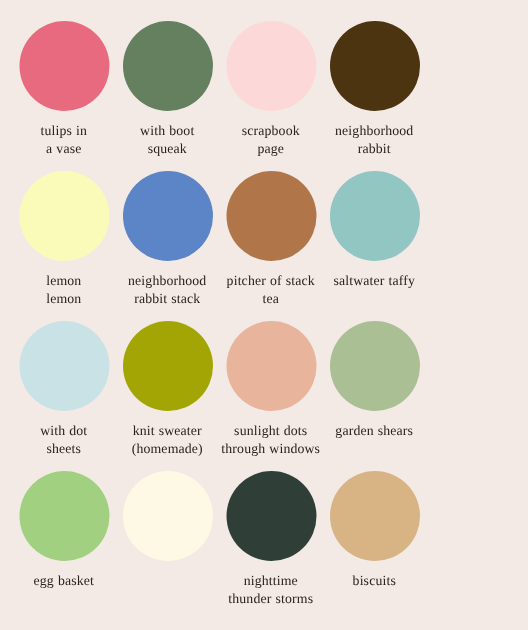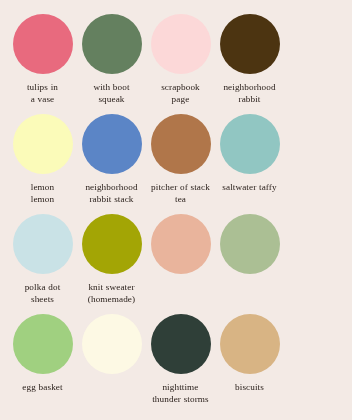--- a/index.html
+++ b/index.html
@@ -82,31 +82,33 @@
     <div class="swatch-cell">
       <div class="swatch-dot" style="background: rgb(176, 118, 74);"></div>
       <div class="swatch-label"><span>pitcher of stack tea</span></div>
     </div>
     <div class="swatch-cell">
       <div class="swatch-dot" style="background: rgb(145, 198, 194);"></div>
       <div class="swatch-label"><span>saltwater taffy</span></div>
     </div>
     <div class="swatch-cell">
       <div class="swatch-dot" style="background: rgb(201, 226, 230);"></div>
-      <div class="swatch-label"><span>polka dot</span><span class="line2">sheets</span></div>
+      <div class="swatch-label"><span>with dot</span><span class="line2">sheets</span></div>
     </div>
     <div class="swatch-cell">
       <div class="swatch-dot" style="background: rgb(163, 165, 5);"></div>
       <div class="swatch-label"><span>knit sweater</span><span class="line2">(homemade)</span></div>
     </div>
     <div class="swatch-cell">
       <div class="swatch-dot" style="background: rgb(233, 180, 156);"></div>
+      <div class="swatch-label"><span>sunlight dots</span><span class="line2">through windows</span></div>
     </div>
     <div class="swatch-cell">
       <div class="swatch-dot" style="background: rgb(171, 191, 148);"></div>
+      <div class="swatch-label"><span>garden shears</span></div>
     </div>
     <div class="swatch-cell">
       <div class="swatch-dot" style="background: rgb(160, 208, 128);"></div>
       <div class="swatch-label"><span>egg basket</span></div>
     </div>
     <div class="swatch-cell">
       <div class="swatch-dot" style="background: rgb(253, 249, 228);"></div>
     </div>
     <div class="swatch-cell">
       <div class="swatch-dot" style="background: rgb(47, 63, 56);"></div>

